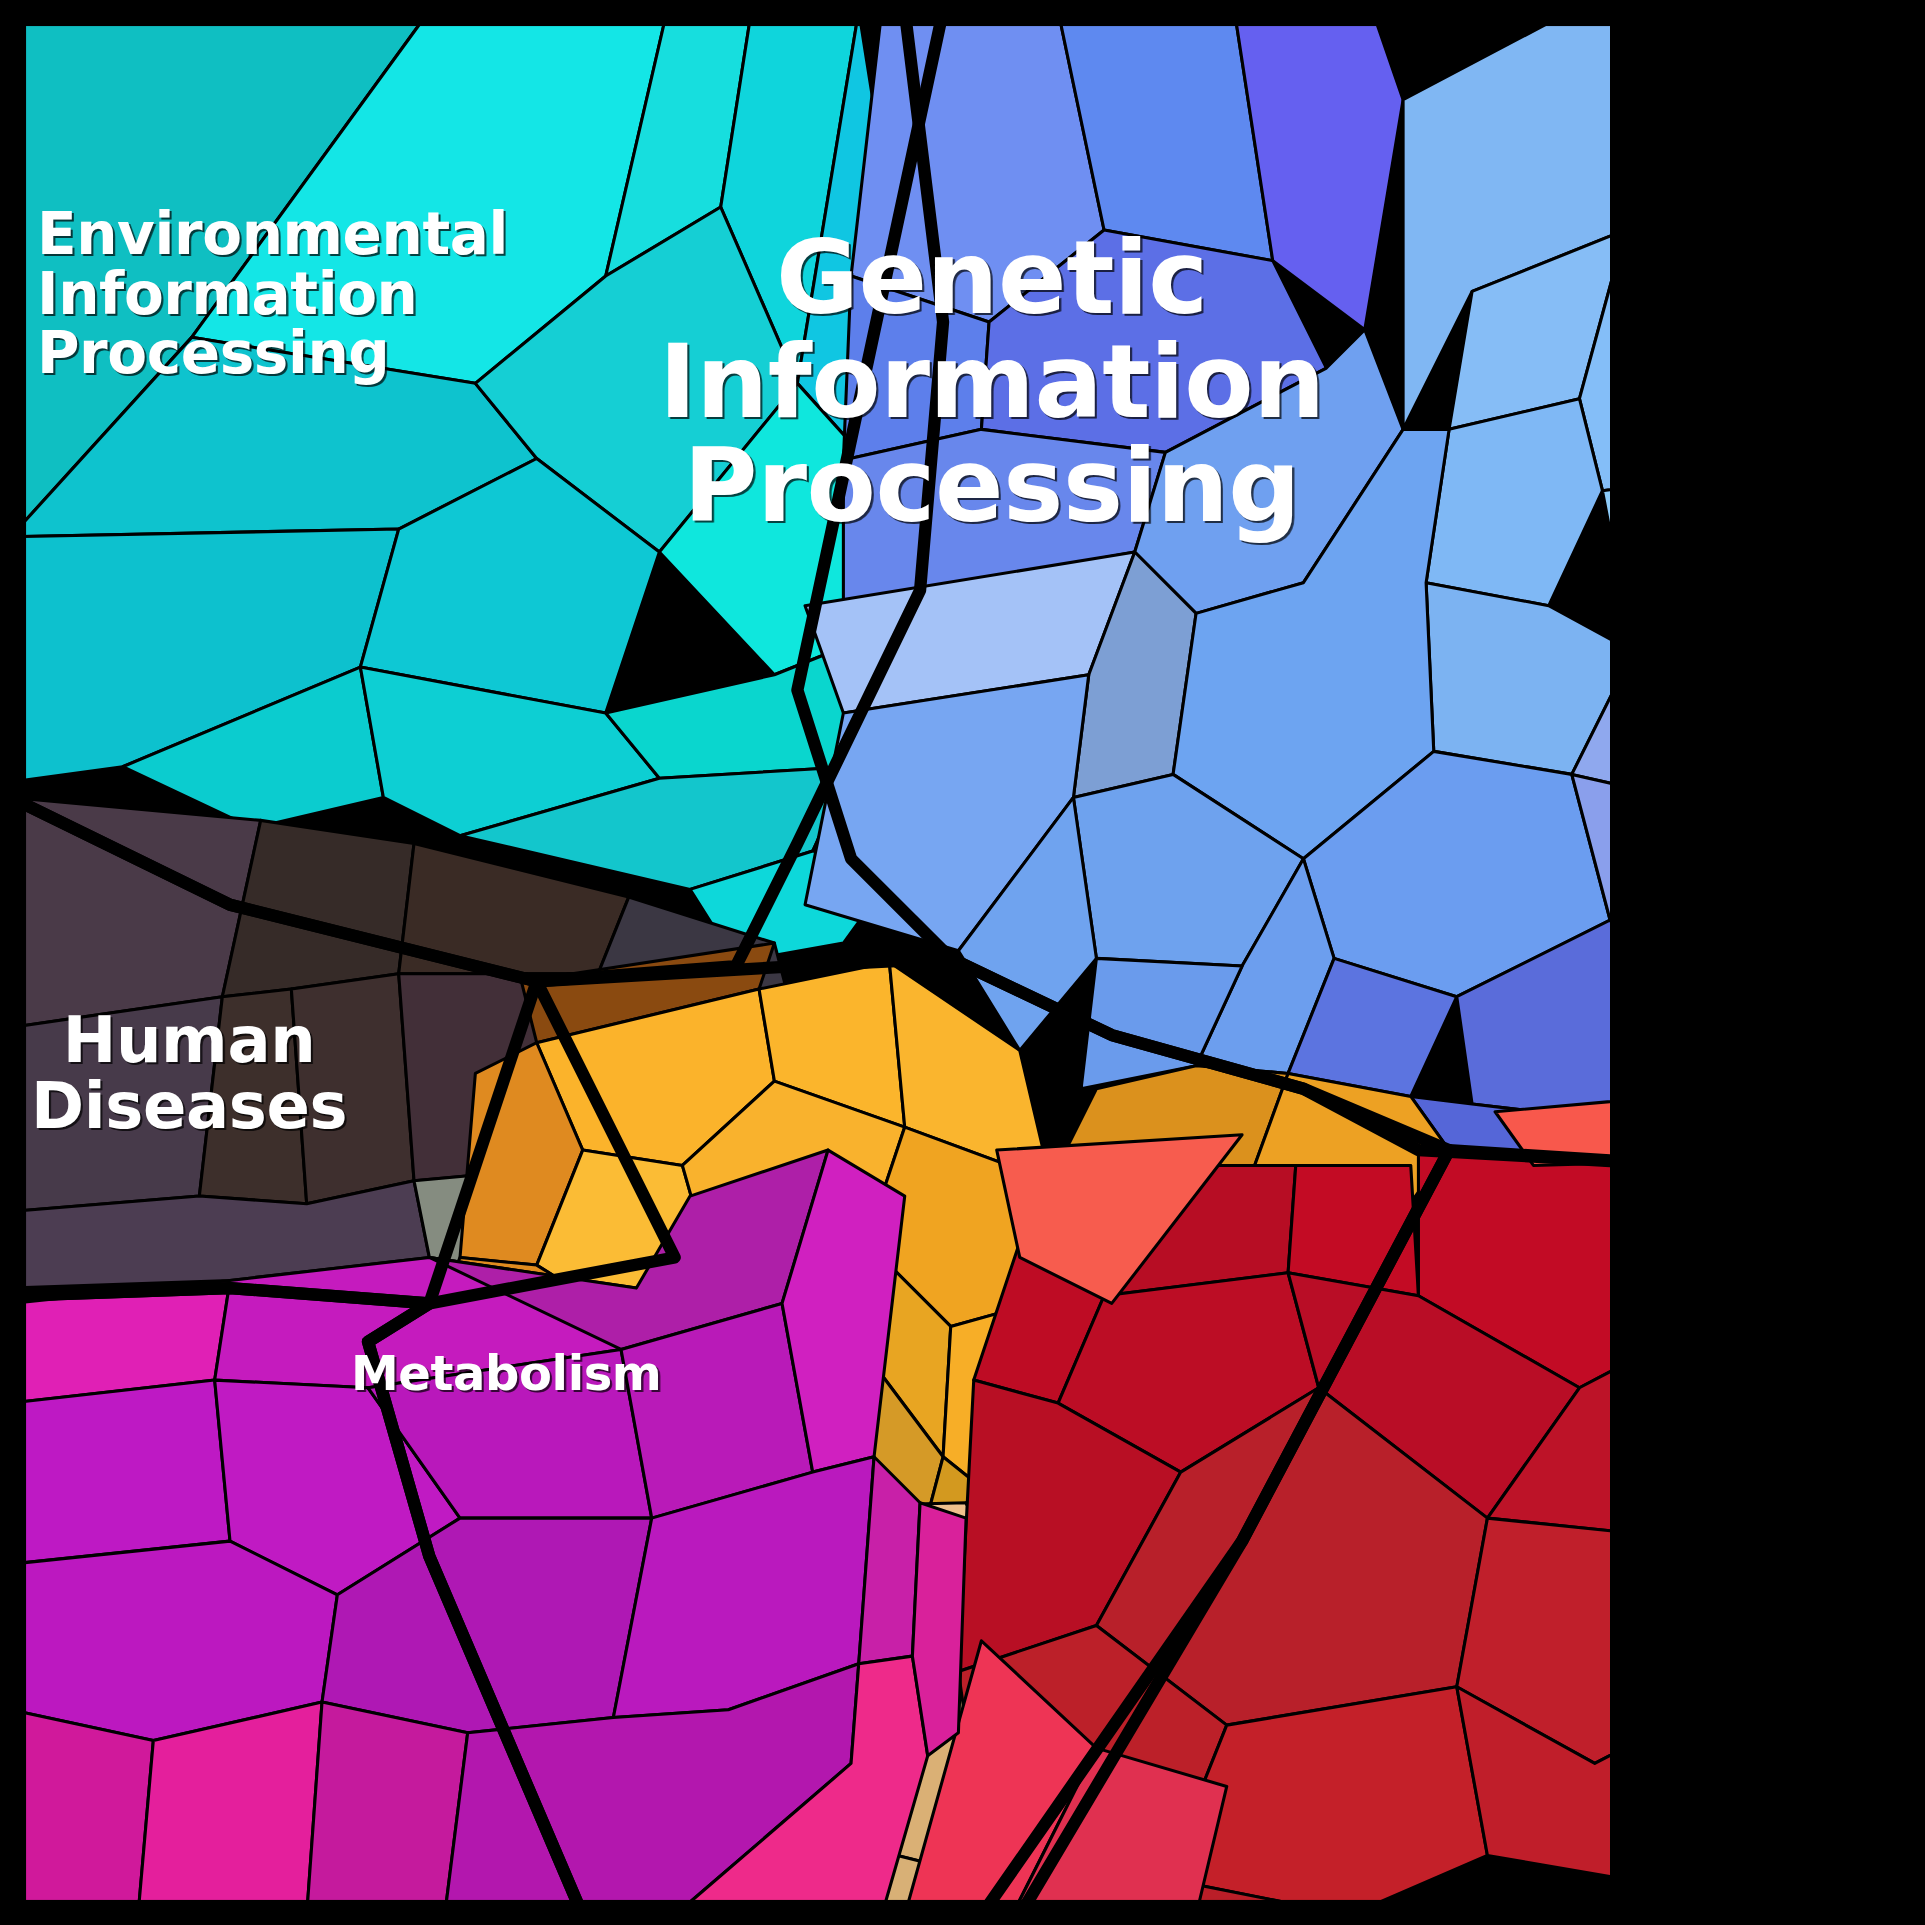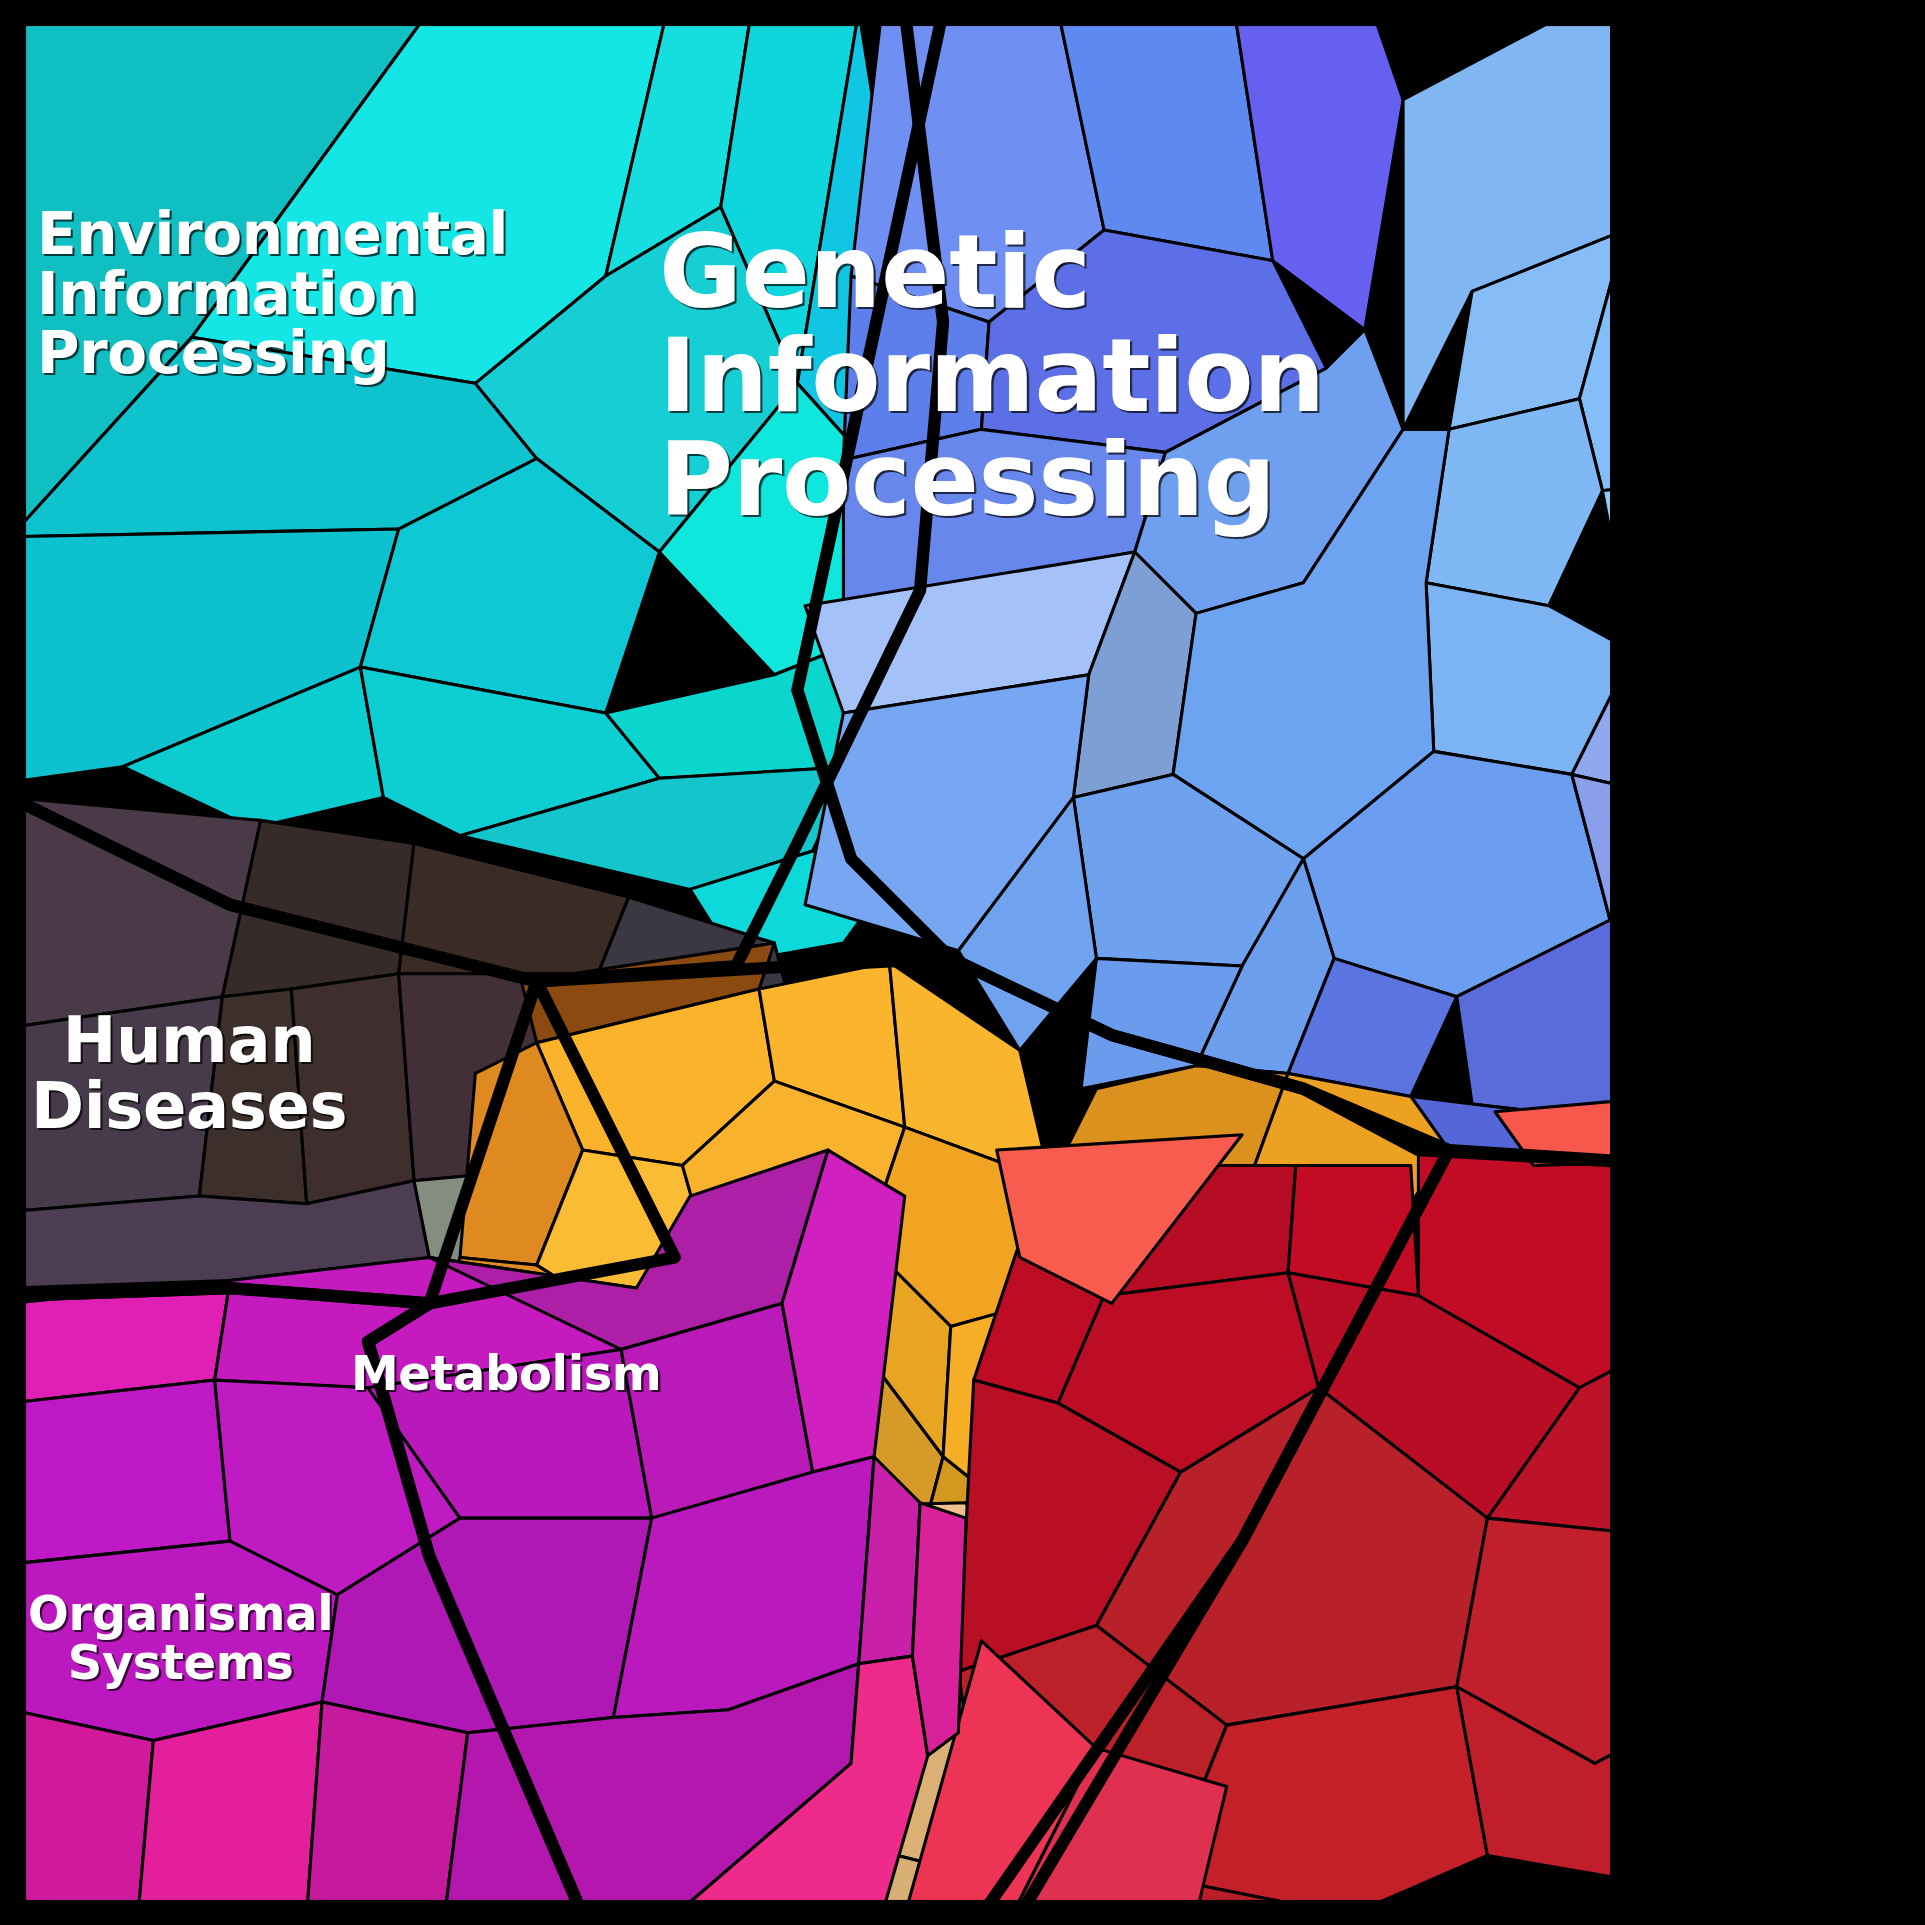--- a/index.html
+++ b/index.html
@@ -45,21 +45,21 @@
     font-weight: bold;
     line-height: 1.03;
     letter-spacing: -0.4px;
     text-shadow:
        2.3px 2.3px 0 rgba(0,0,0,0.55),
        1.5px 1.5px 0 rgba(0,0,0,0.35);
     white-space: pre;
     pointer-events: none;
   }
   .lbl-env  { left: 37px;  top: 205px;  font-size: 58px; text-align: left; }
-  .lbl-gen  { left: 659px; top: 220px;  font-size: 101px; }
+  .lbl-gen  { left: 659px; top: 226px;  font-size: 101px; text-align: center; }
   .lbl-hum  { left: 31px;  top: 1008px; font-size: 64px; text-align: center; }
   .lbl-met  { left: 331px; top: 1349px; font-size: 48px; text-align: left; margin-left: 20px; }
   .lbl-cel  { left: 713px; top: 1426px; font-size: 97px; text-align: center; }
   .lbl-org  { left: 28px;  top: 1589px; font-size: 48px; text-align: center; }
 </style>
 </head>
 <body>
 
 <div id="stage">
 
@@ -207,17 +207,15 @@
 
   <div class="group-label lbl-env">Environmental
 Information
 Processing</div>
   <div class="group-label lbl-gen">Genetic
 Information
 Processing</div>
   <div class="group-label lbl-hum">Human
 Diseases</div>
   <div class="group-label lbl-met">Metabolism</div>
-  <div class="group-label lbl-org">Organismal
-Systems</div>
 
 </div>
 
 
 </body></html>

